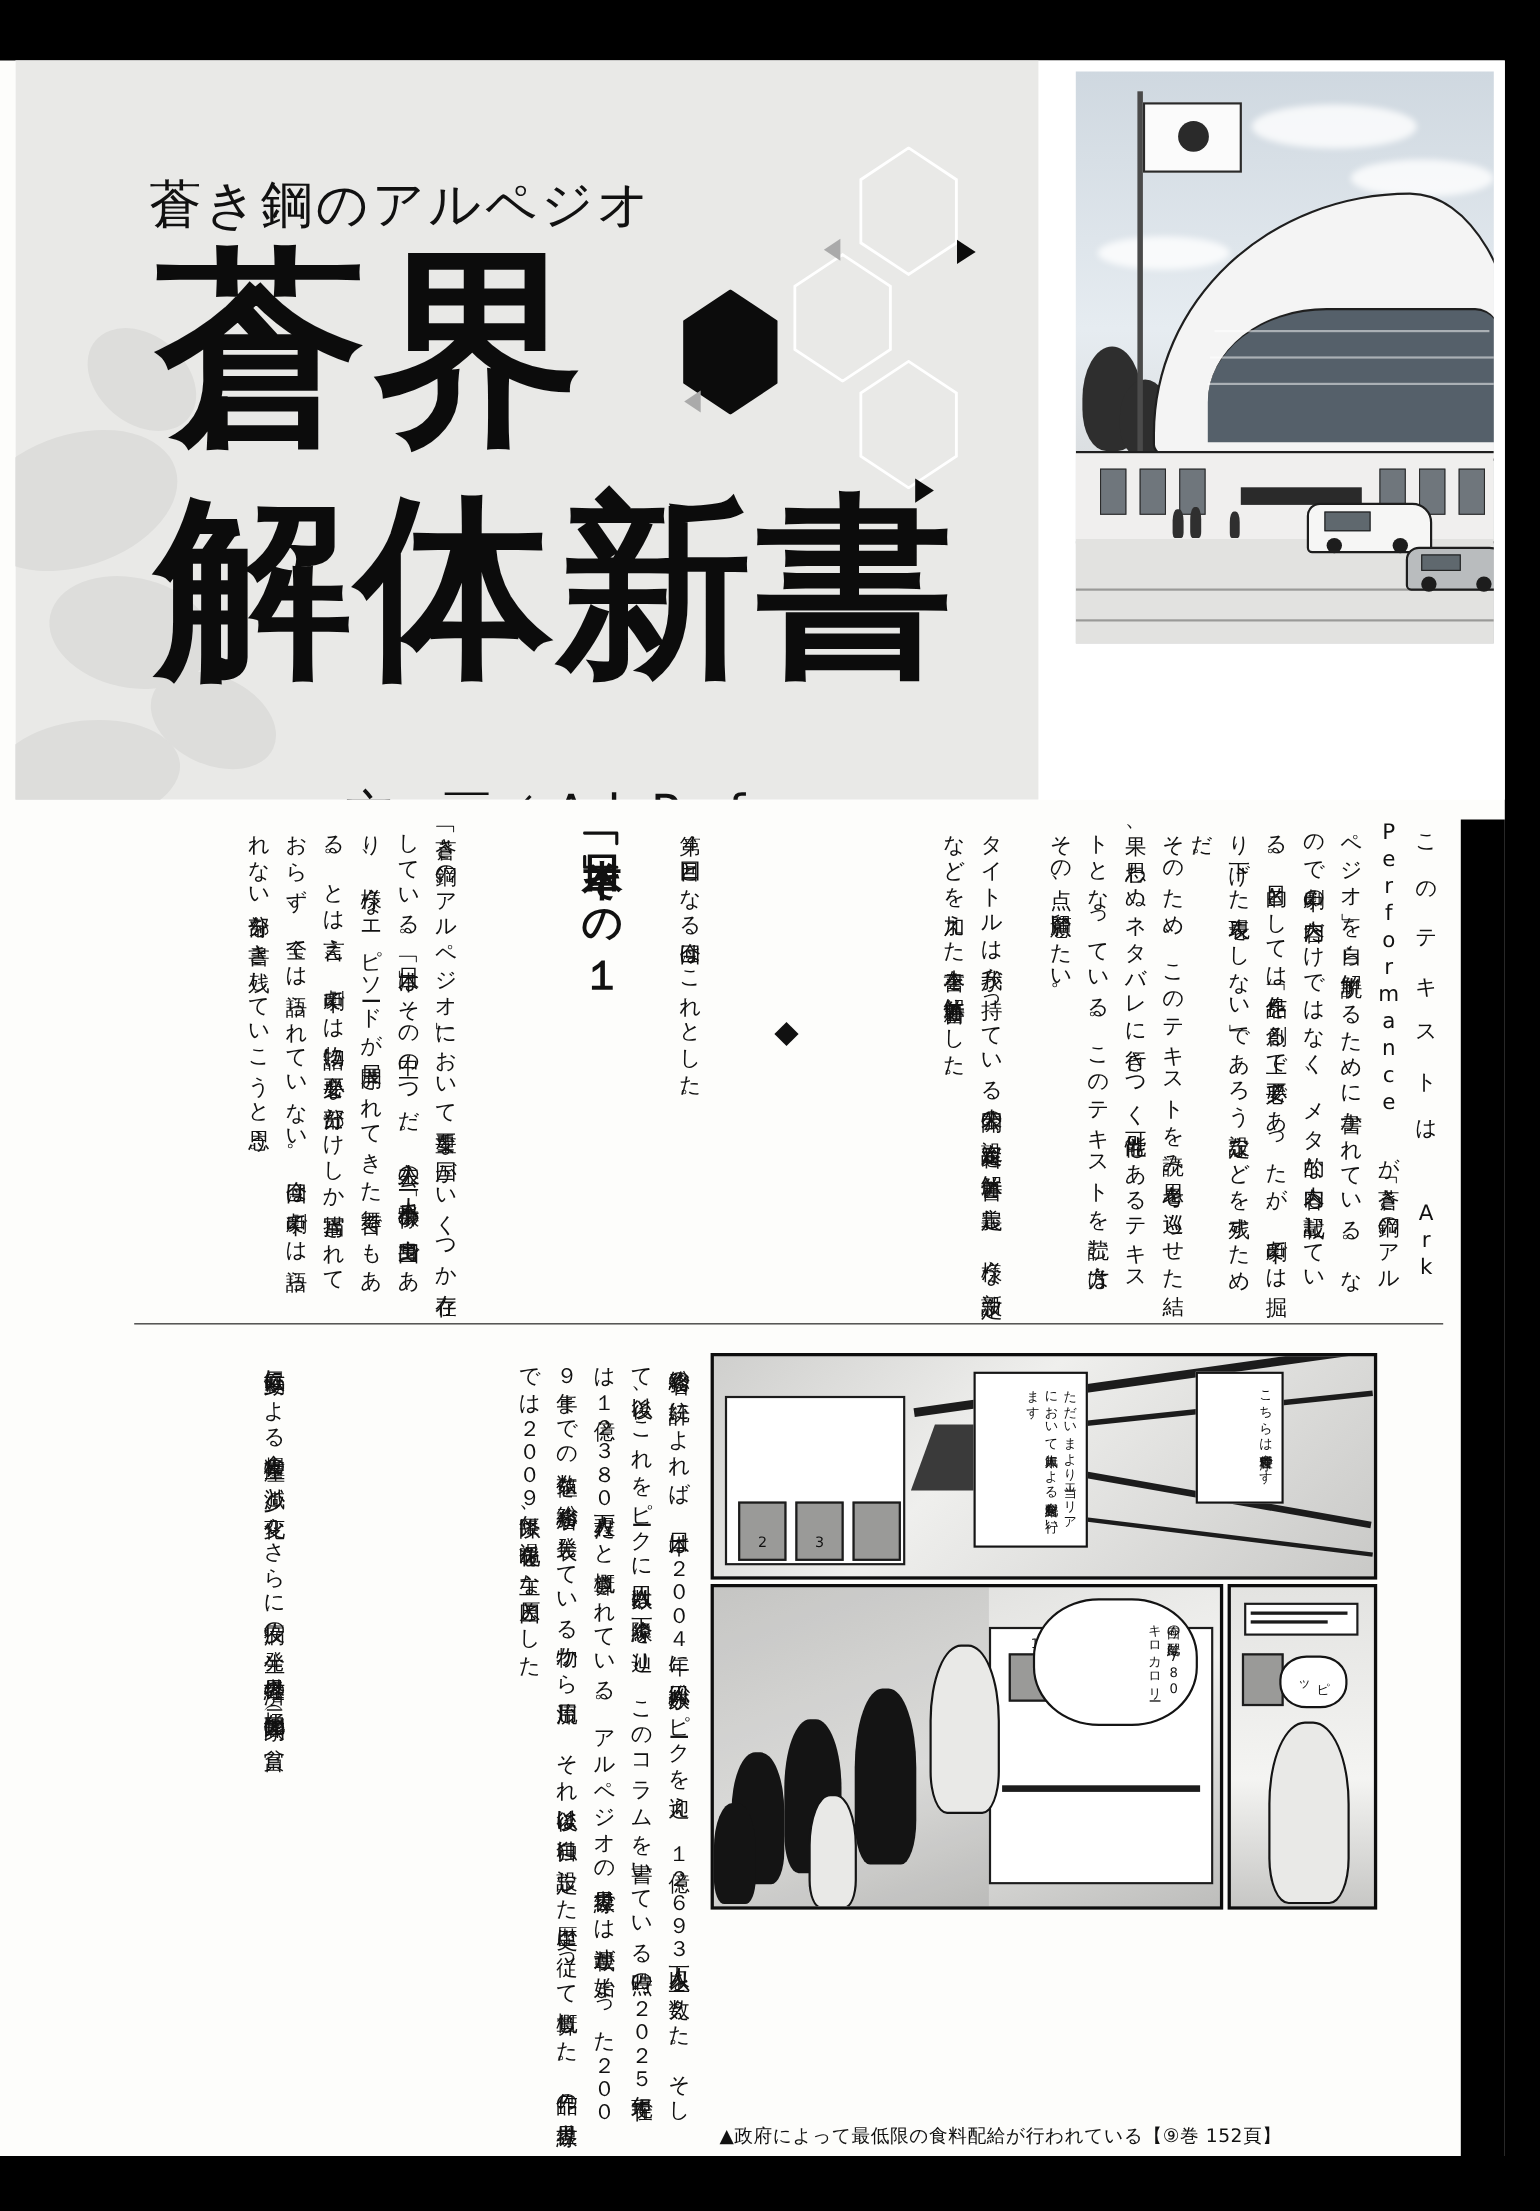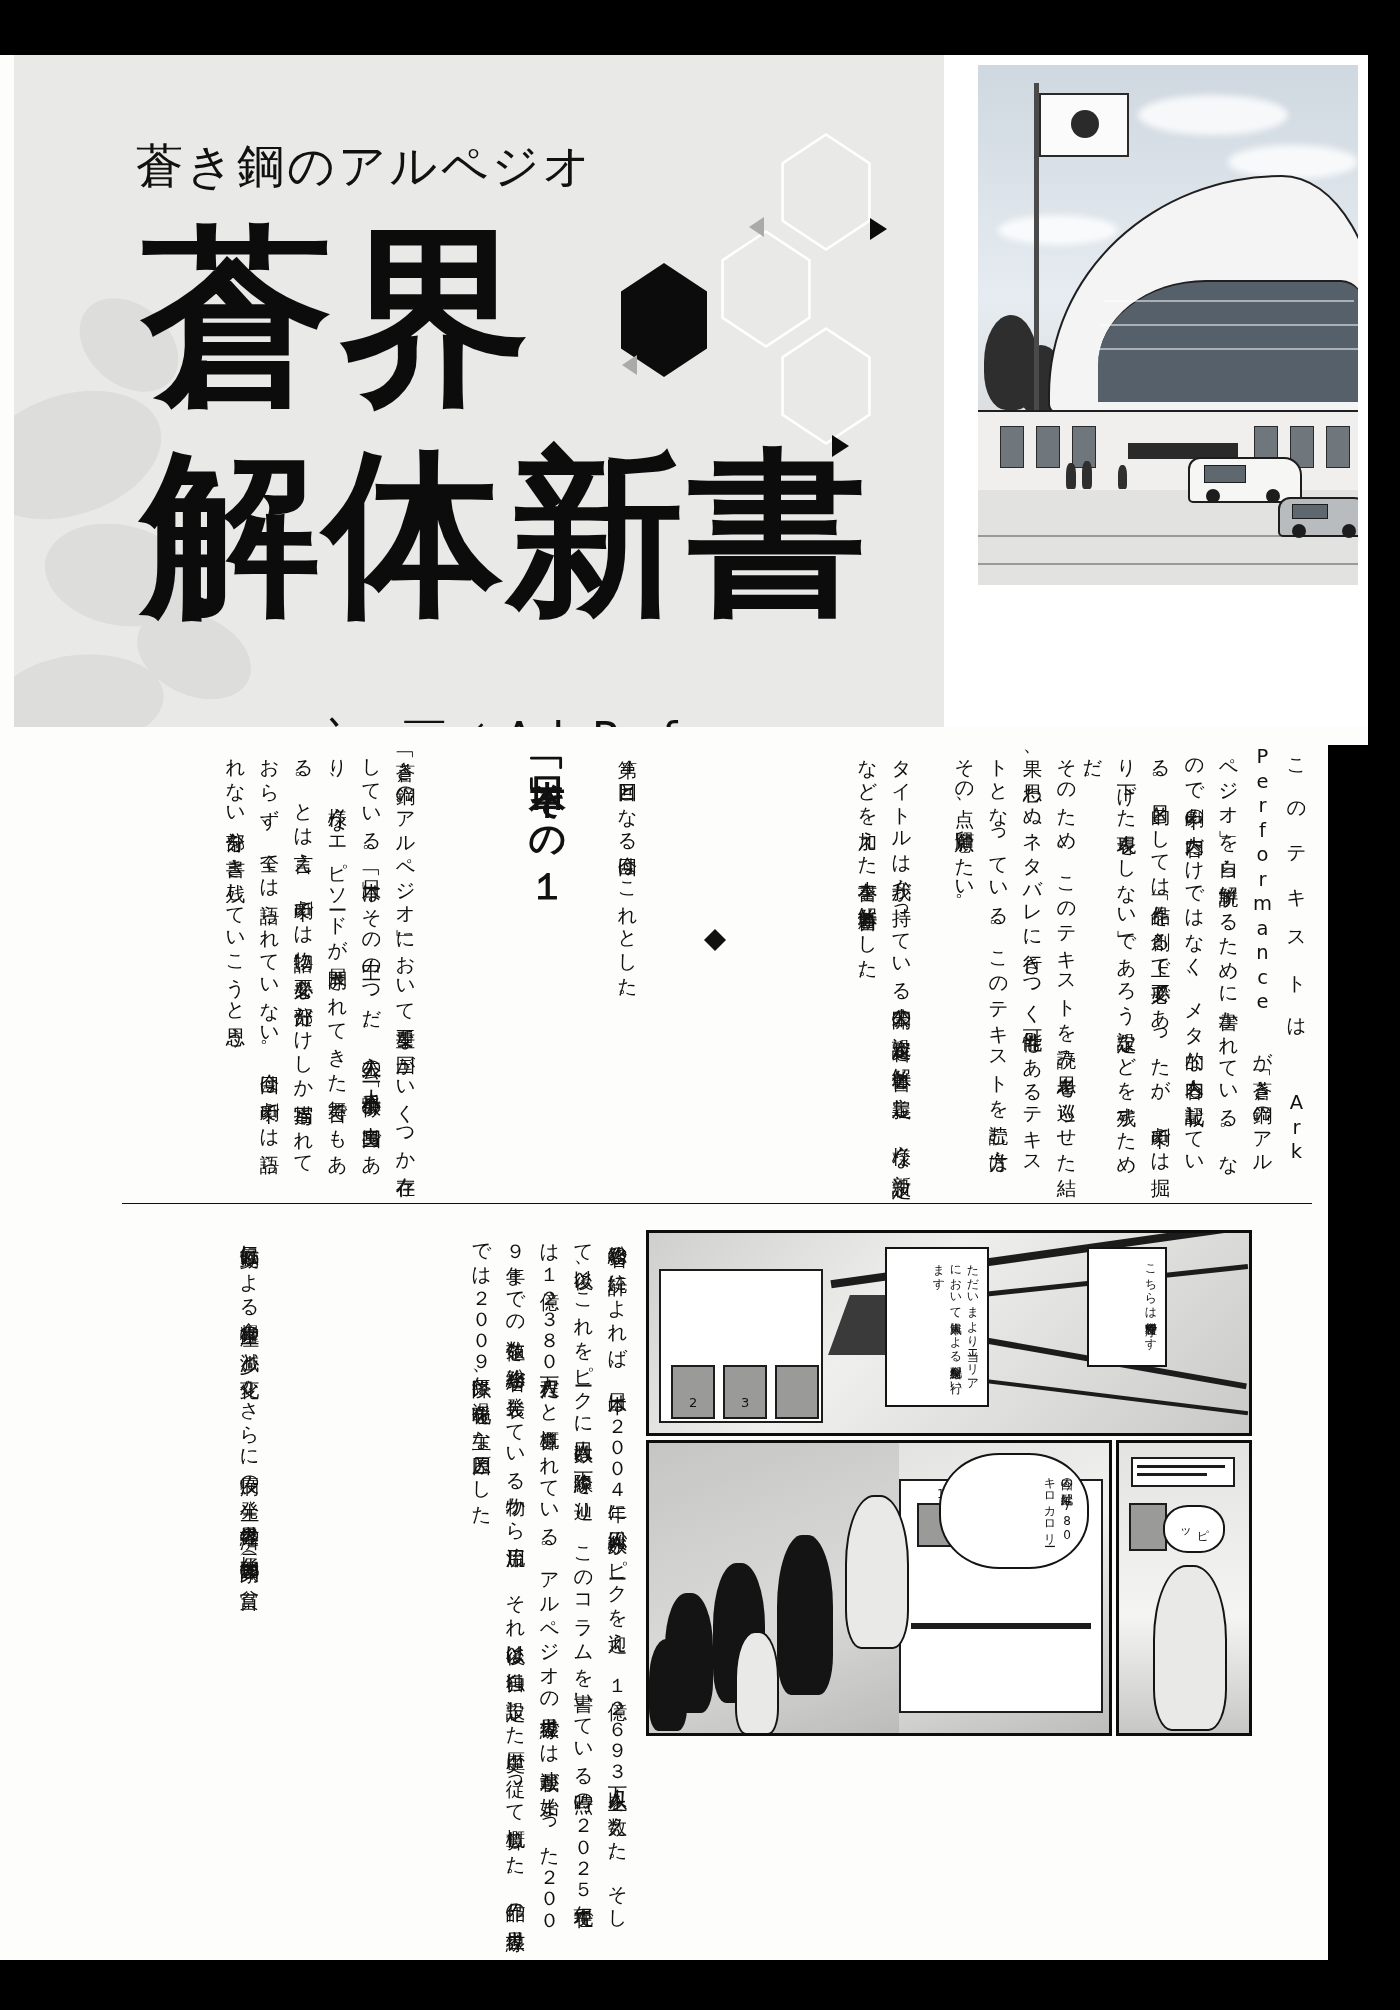--- a/index.html
+++ b/index.html
@@ -51,21 +51,21 @@
   }
   .b1 { left: -40px; top: 340px; width: 190px; height: 120px; transform: rotate(-18deg); }
   .b2 { left: 30px; top: 470px; width: 150px; height: 100px; transform: rotate(12deg); }
   .b3 { left: -20px; top: 600px; width: 170px; height: 95px; transform: rotate(-6deg); }
   .b4 { left: 120px; top: 560px; width: 120px; height: 80px; transform: rotate(25deg); }
   .b5 { left: 60px; top: 250px; width: 110px; height: 80px; transform: rotate(40deg); }
 
   .series-title {
     position: absolute;
     left: 122px;
-    top: 80px;
+    top: 100px;
     font-family: "DejaVu Sans", sans-serif;
     font-size: 47px;
     letter-spacing: 3px;
     color: #111;
     font-weight: 500;
     white-space: nowrap;
     text-align: right;
   }
   .main-title-1 {
     position: absolute;
@@ -619,17 +619,18 @@
           <div class="panel p-br">
             <div class="mlight" style="left:12px; top:14px; width:100px; height:26px;"></div>
             <div class="mbar" style="left:18px; top:22px; width:88px; height:3px;"></div>
             <div class="mbar" style="left:18px; top:30px; width:70px; height:3px;"></div>
             <div class="figure-l" style="left:34px; top:122px; width:70px; height:162px;"></div>
             <div class="mgray" style="left:10px; top:60px; width:34px; height:44px;"></div>
             <div class="speech round" style="left:44px; top:62px; width:62px; height:48px;">ピッ</div>
           </div>
         </div>
 
+        <div class="caption">▲政府によって最低限の食料配給が行われている【⑨巻 152頁】</div>
       </div>
     </div>
 
   </div>
 </div>
 
 </body></html>

